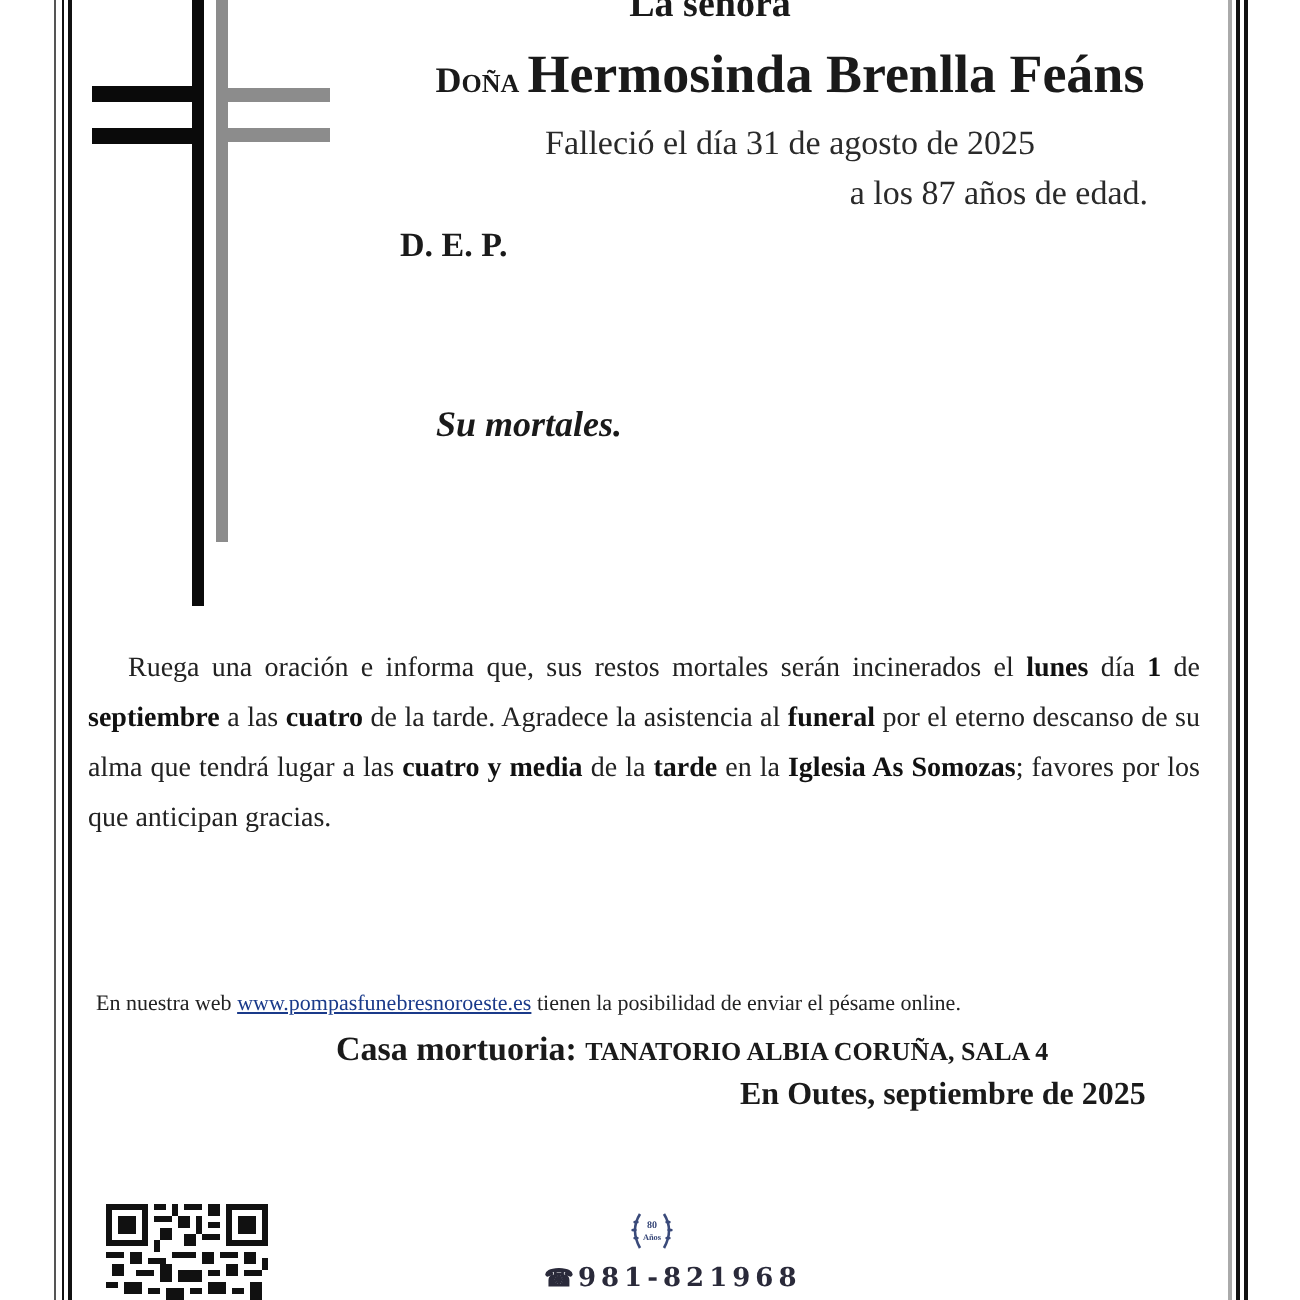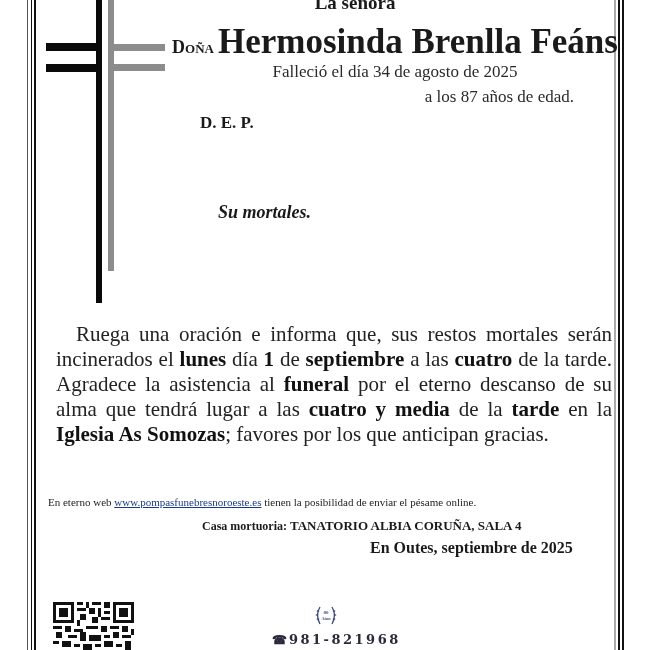--- a/index.html
+++ b/index.html
@@ -19,38 +19,38 @@
 
     .bar { position: absolute; }
     .cross-black { background: #0a0a0a; }
     .cross-gray { background: #8c8c8c; }
 
     .abs { position: absolute; white-space: nowrap; }
 
     #senora { left: 200px; width: 310px; top: -8px; font-size: 19px; font-weight: bold; text-align: center; }
     #name-line { left: 160px; width: 470px; top: 22px; text-align: center; font-weight: bold; }
     #name-line .dona { font-size: 18px; font-variant: small-caps; }
-    #name-line .name { font-size: 35px; }
+    #name-line .name { font-size: 27px; }
     #died { left: 200px; width: 390px; top: 62px; font-size: 17px; text-align: center; color: #2a2a2a; }
     #age { left: 184px; width: 390px; top: 87px; font-size: 17px; text-align: right; color: #2a2a2a; }
     #dep { left: 200px; width: 390px; top: 113px; font-size: 17px; font-weight: bold; text-align: left; }
     #family { left: 218px; top: 202px; font-size: 18px; font-weight: bold; font-style: italic; }
 
     #body-text {
-      position: absolute; left: 56px; width: 556px; top: 322px;
-      font-size: 21px; line-height: 25px; text-align: justify;
+      position: absolute; left: 44px; width: 556px; top: 322px;
+      font-size: 14px; line-height: 25px; text-align: justify;
       color: #222;
     }
     #body-text b { color: #111; }
     #body-text .indent { display: inline-block; width: 20px; }
 
     #web { left: 48px; top: 496px; font-size: 11px; color: #222; }
     #web a { color: #1a3a8a; text-decoration: underline; }
     #casa { left: 168px; top: 515px; font-size: 17px; font-weight: bold; }
-    #casa .label { font-size: 12px; margin-left: 34px; }
+    #casa .label { font-size: 17px; }
     #casa .place { font-size: 13px; }
     #outes { left: 370px; top: 539px; font-size: 16px; font-weight: bold; }
 
     #qr { position: absolute; left: 53px; top: 602px; width: 81px; height: 60px; }
     #logo { position: absolute; left: 313px; top: 603px; width: 26px; height: 26px; }
     #phone { left: 272px; top: 632px; font-size: 13px; font-weight: bold; letter-spacing: 2.5px; color: #2a2a3a; font-family: "DejaVu Serif", serif; text-align: center; }
     #phone .tel-icon { letter-spacing: 0; margin-right: 2px; font-size: 12px; }
   </style>
 </head>
 <body>
@@ -69,29 +69,29 @@
   <div class="bar cross-gray" style="left:108px; top:0; width:6px; height:271px;"></div>
   <div class="bar cross-gray" style="left:108px; top:44px; width:57px; height:7px;"></div>
   <div class="bar cross-gray" style="left:108px; top:64px; width:57px; height:7px;"></div>
 </div>
 
 <div id="senora" class="abs">La señora</div>
 <div id="name-line" class="abs">
   <span class="dona">Doña</span>
   <span class="name">Hermosinda Brenlla Feáns</span>
 </div>
-<div id="died" class="abs">Falleció el día 34 de agosto de 2025</div>
+<div id="died" class="abs">Falleció el día 31 de agosto de 2025</div>
 <div id="age" class="abs">a los 87 años de edad.</div>
 <div id="dep" class="abs">D. E. P.</div>
 <div id="family" class="abs">Su mortales.</div>
 
 <div id="body-text"><span class="indent"></span><span>Ruega una oración e informa que, sus restos mortales serán incinerados el </span><b>lunes</b><span> día </span><b>1</b><span> de </span><b>septiembre</b><span> a las </span><b>cuatro</b><span> de la tarde. Agradece la asistencia al </span><b>funeral</b><span> por el eterno descanso de su alma que tendrá lugar a las </span><b>cuatro y media</b><span> de la </span><b>tarde</b><span> en la </span><b>Iglesia As Somozas</b><span>; favores por los que anticipan gracias.</span></div>
 
 <div id="web" class="abs">
-  <span>En eterno web </span><a>www.pompasfunebresnoroeste.es</a><span> tienen la posibilidad de enviar el pésame online.</span>
+  <span>En nuestra web </span><a>www.pompasfunebresnoroeste.es</a><span> tienen la posibilidad de enviar el pésame online.</span>
 </div>
 <div id="casa" class="abs">
   <span class="label">Casa mortuoria: </span><span class="place">TANATORIO ALBIA CORUÑA, SALA 4</span>
 </div>
 <div id="outes" class="abs">En Outes, septiembre de 2025</div>
 
 <svg id="qr" viewBox="0 0 27 20" shape-rendering="crispEdges">
   <rect x="0" y="0" width="27" height="20" fill="#fff"></rect>
   <rect x="0" y="0" width="7" height="7" fill="#111"></rect>
     <rect x="1" y="1" width="5" height="5" fill="#fff"></rect>

